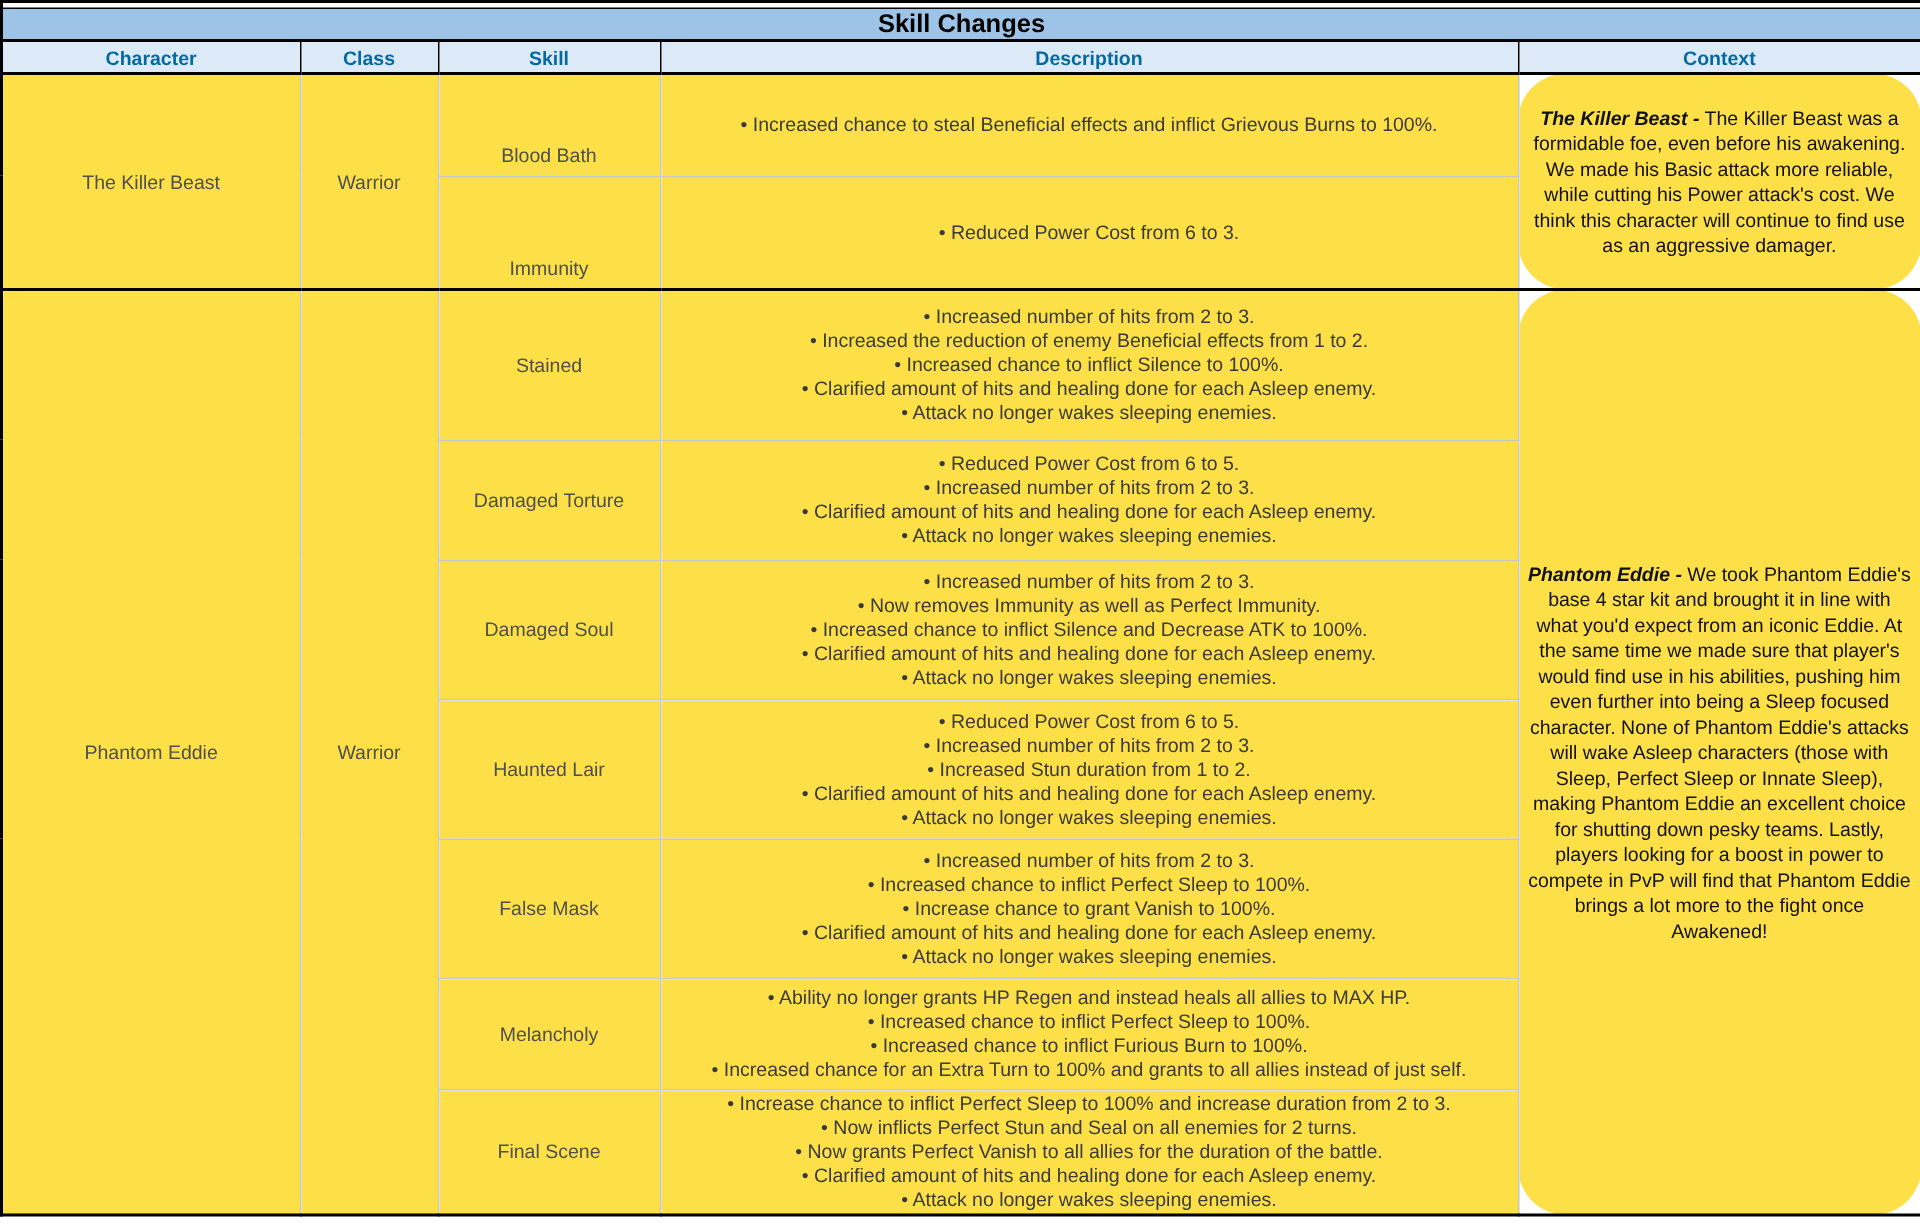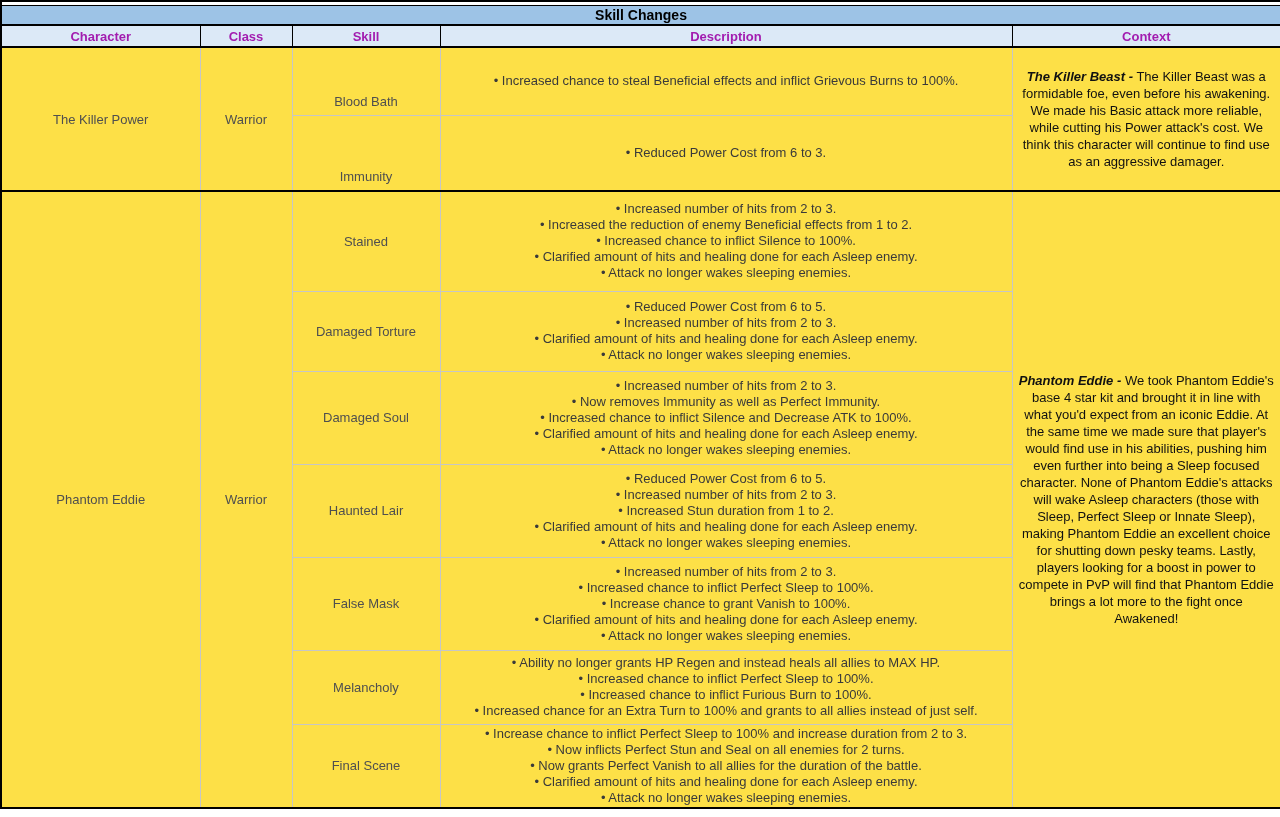--- a/index.html
+++ b/index.html
@@ -1,29 +1,29 @@
 <!DOCTYPE html>
 <html><head>
 <meta charset="utf-8">
 <style>
   html,body { margin:0; padding:0; background:#fff; font-family:"Liberation Sans", sans-serif; }
   .viewport { width:1280px; height:817px; overflow:hidden; background:#fff; }
   table.sheet { border-collapse:collapse; table-layout:fixed; width:1280px; border:2px solid #000; }
   td, th { padding:0 4px; overflow:hidden; }
   tr.strip td { height:3px; padding:0; border-bottom:1px solid #000; background:#fff; }
   td.title-cell { background:#9DC3E6; border-bottom:2px solid #000; height:18px;
-                  text-align:center; font-size:14px; font-weight:bold; color:#000; }
+                  text-align:center; font-size:17px; font-weight:bold; color:#000; }
   th.col-head { background:#DCE9F7; border:1px solid #000; border-bottom:2px solid #000;
-                height:20px; font-size:13px; font-weight:bold; color:#a21caf; text-align:center; }
+                height:20px; font-size:13px; font-weight:bold; color:#0369a1; text-align:center; }
   td.data { border:1px solid #c6c6c6; font-size:13px; text-align:center; vertical-align:middle; background:#fde047; }
   td.char-cell, td.class-cell { color:#4f4f4f; }
   td.skill-cell { color:#4f4f4f;margin-top:40px; }
   td.skill-bottom { vertical-align:bottom; padding-bottom:6px; }
   td.desc-cell { color:#3a3a3a; white-space:pre-line; line-height:16px; }
-  td.ctx-cell { color:#111; line-height:17px; padding:16px 6px; }
+  td.ctx-cell { color:#111; line-height:17px; padding:16px 6px;border-radius:32px; }
   .ctx-lead { font-weight:bold; font-style:italic; }
   tr.section-end td, td.span-end { border-bottom:2px solid #000; }
   td.sel-anchor { position:relative; }
 </style>
 </head>
 <body>
 
 <div class="viewport">
 <table class="sheet">
   <colgroup>
@@ -45,21 +45,21 @@
 
   <tr>
     <th class="col-head">Character</th>
     <th class="col-head">Class</th>
     <th class="col-head">Skill</th>
     <th class="col-head">Description</th>
     <th class="col-head">Context</th>
   </tr>
 
   <tr style="height:68px">
-    <td class="data char-cell span-end" rowspan="2">The Killer Power</td>
+    <td class="data char-cell span-end" rowspan="2">The Killer Beast</td>
     <td class="data class-cell span-end" rowspan="2">Warrior</td>
     <td class="data skill-cell skill-bottom">Blood Bath</td>
     <td class="data desc-cell">• Increased chance to steal Beneficial effects and inflict Grievous Burns to 100%.</td>
     <td class="data ctx-cell span-end" rowspan="2">
       <span class="ctx-lead">The Killer Beast -</span><span> The Killer Beast was a formidable foe, even before his awakening. We made his Basic attack more reliable, while cutting his Power attack's cost. We think this character will continue to find use as an aggressive damager.</span>
     </td>
   </tr>
   <tr style="height:76px" class="section-end">
     <td class="data skill-cell skill-bottom">Immunity</td>
     <td class="data desc-cell">• Reduced Power Cost from 6 to 3.</td>

